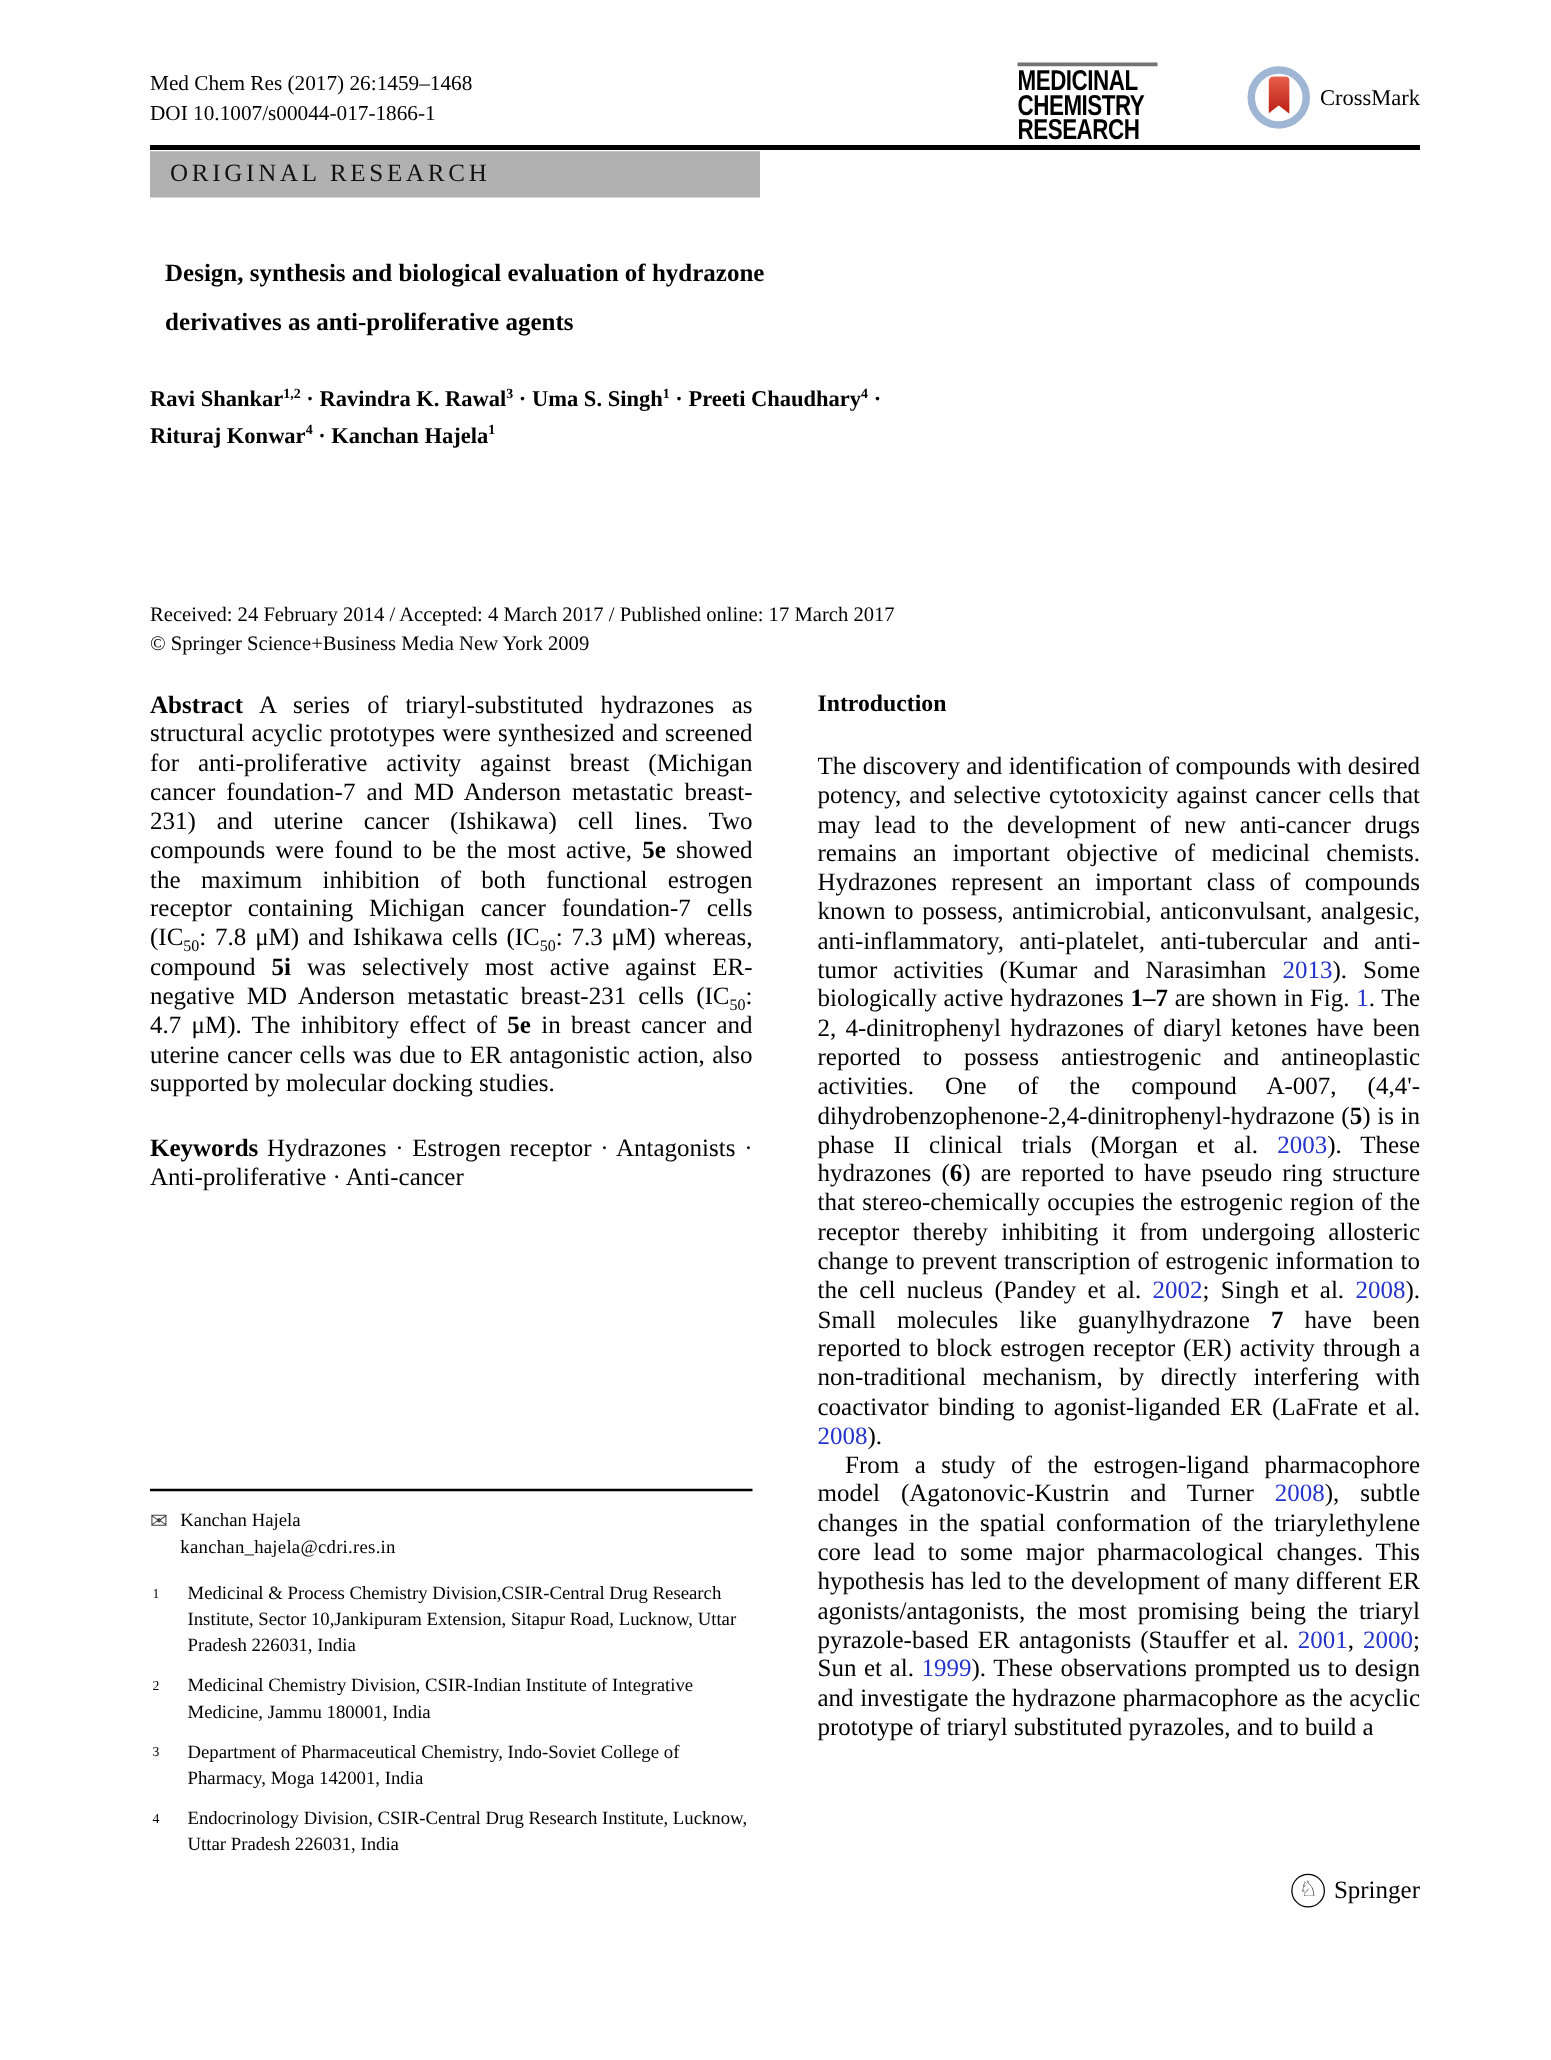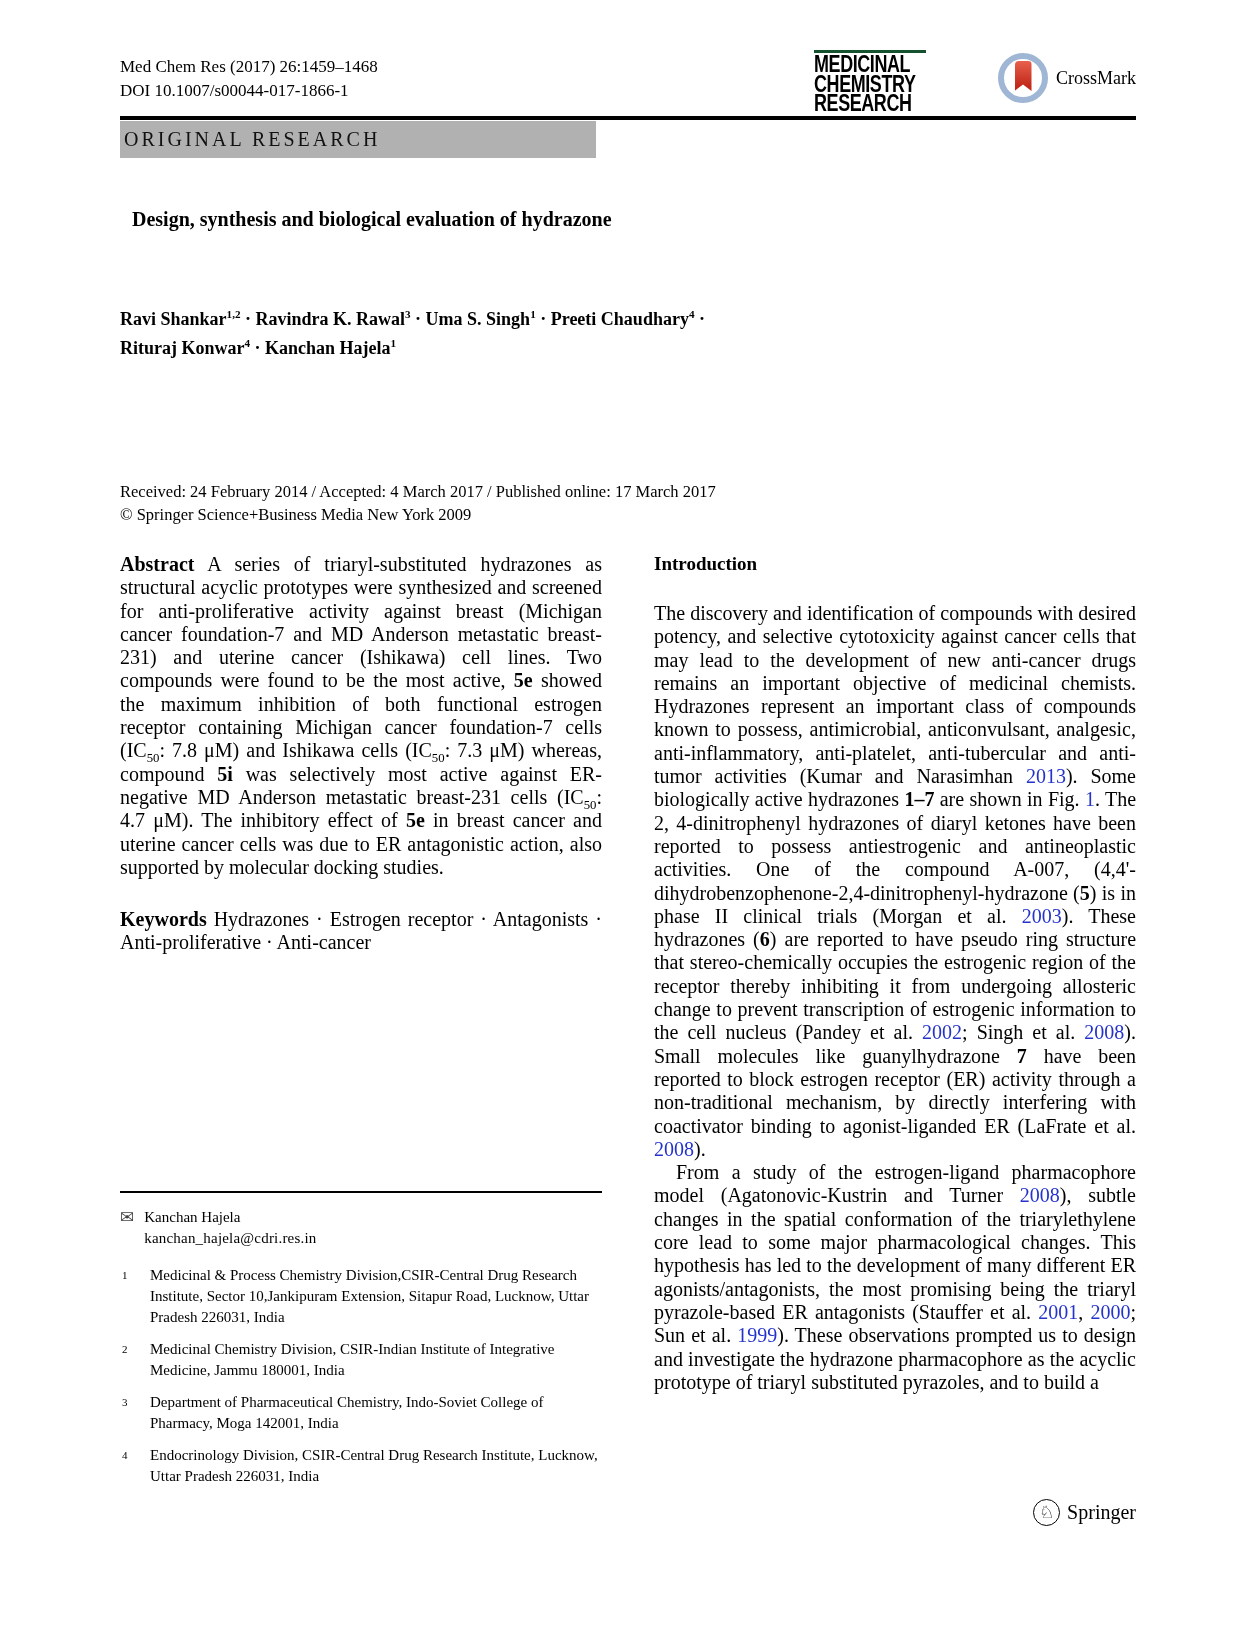--- a/index.html
+++ b/index.html
@@ -18,21 +18,21 @@
     color:#000;
     overflow:hidden;
     margin-left:16px;
   }
   .content{position:absolute;left:104px;top:0;width:1016px;height:1648px;}
 
   
   .head-left{position:absolute;top:55px;left:0;font-size:17px;line-height:24px;}
   .logo-block{
     position:absolute;top:50px;right:210px;width:112px;
-    border-top:3px solid #14532d;padding-top:2px;
+    border-top:3px solid #737373;padding-top:2px;
   }
   .logo-line{
     display:block;font-family:"Liberation Sans", sans-serif;font-weight:bold;
     font-size:23px;line-height:19.5px;white-space:nowrap;
     transform:scaleX(0.78);transform-origin:left center;letter-spacing:-0.5px;
   }
   .crossmark{position:absolute;top:53px;right:0;display:flex;align-items:center;gap:8px;cursor:pointer;}
   .cm-circle{
     position:relative;width:38px;height:38px;border-radius:50%;
     border:6px solid var(--ring);background:#fff;display:inline-block;
@@ -41,21 +41,21 @@
     position:absolute;left:10.5px;top:2px;width:17px;height:30px;
     background:linear-gradient(180deg,#e8604c 0%, var(--red) 85%);
     clip-path:polygon(0 0,100% 0,100% 100%,50% 78%,0 100%);
     border-radius:4px 4px 0 0;
   }
   .cm-label{font-size:18px;}
   .head-rule{position:absolute;top:116px;left:0;width:1016px;height:4px;background:#000;}
   .banner{
     position:absolute;top:121px;left:0;width:472px;height:37px;
     background:var(--banner_bg);
-    font-size:20px;letter-spacing:3px;line-height:37px;padding-left:4px;
+    font-size:20px;letter-spacing:3px;line-height:37px;padding-left:16px;
     color:#111;
   }
 
   
   .title{position:absolute;top:200px;left:12px;width:900px;font-size:20px;font-weight:bold;line-height:39px;margin:0;}
   .authors{position:absolute;top:305px;left:0;width:900px;font-size:18px;font-weight:bold;line-height:29px;}
   .authors sup{font-size:62%;line-height:0;}
   .dates{position:absolute;top:481px;left:0;width:1016px;font-size:16.5px;line-height:22.5px;}
 
   
@@ -112,20 +112,21 @@
     </div>
 
     <div class="head-rule"></div>
 
     <div class="banner">
       <span>ORIGINAL RESEARCH</span>
     </div>
 
     <h1 class="title">
       <span style="display:block">Design, synthesis and biological evaluation of hydrazone</span>
+      <span style="display:block">derivatives as anti-proliferative agents</span>
     </h1>
 
     <div class="authors">
       <span style="display:block"><span>Ravi Shankar</span><sup>1,2</sup><span> · Ravindra K. Rawal</span><sup>3</sup><span> · Uma S. Singh</span><sup>1</sup><span> · Preeti Chaudhary</span><sup>4</sup><span> ·</span></span>
       <span style="display:block"><span>Rituraj Konwar</span><sup>4</sup><span> · Kanchan Hajela</span><sup>1</sup></span>
     </div>
 
     <div class="dates">
       <div>Received: 24 February 2014 / Accepted: 4 March 2017 / Published online: 17 March 2017</div>
       <div>© Springer Science+Business Media New York 2009</div>

